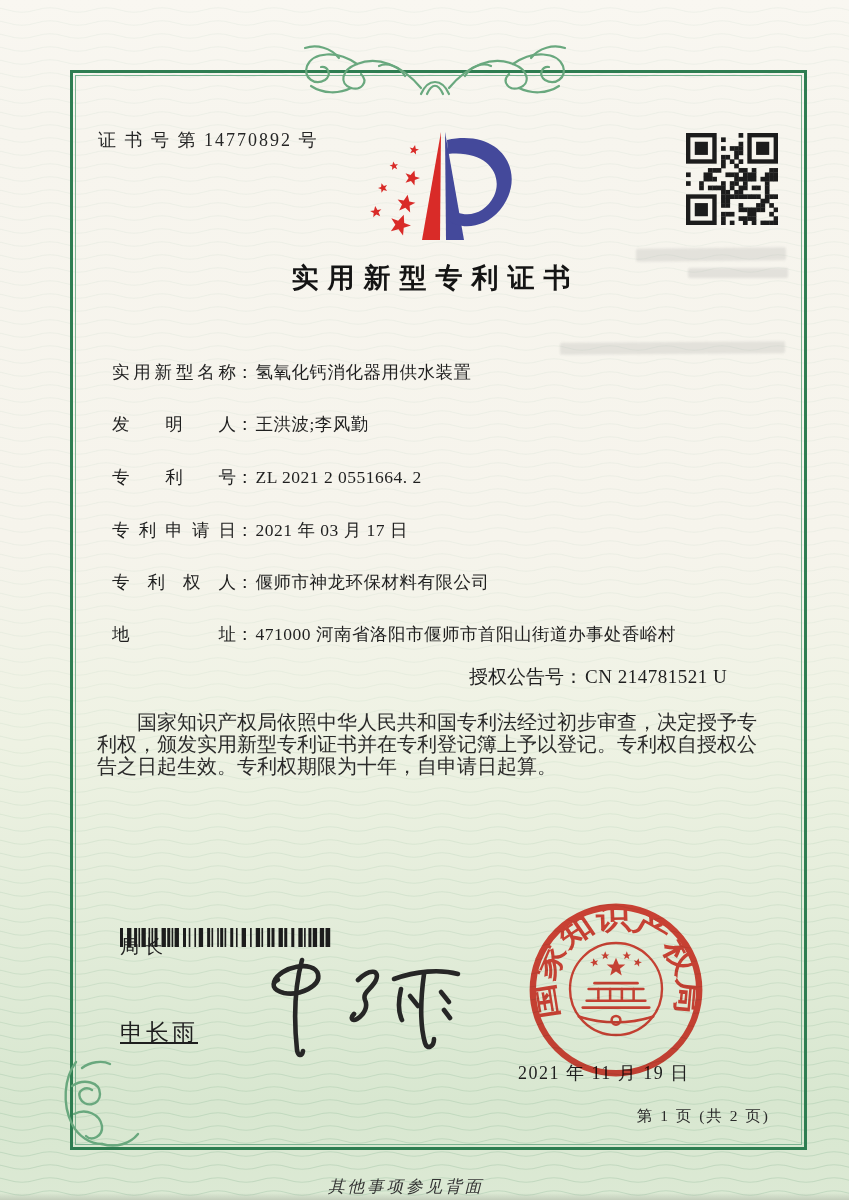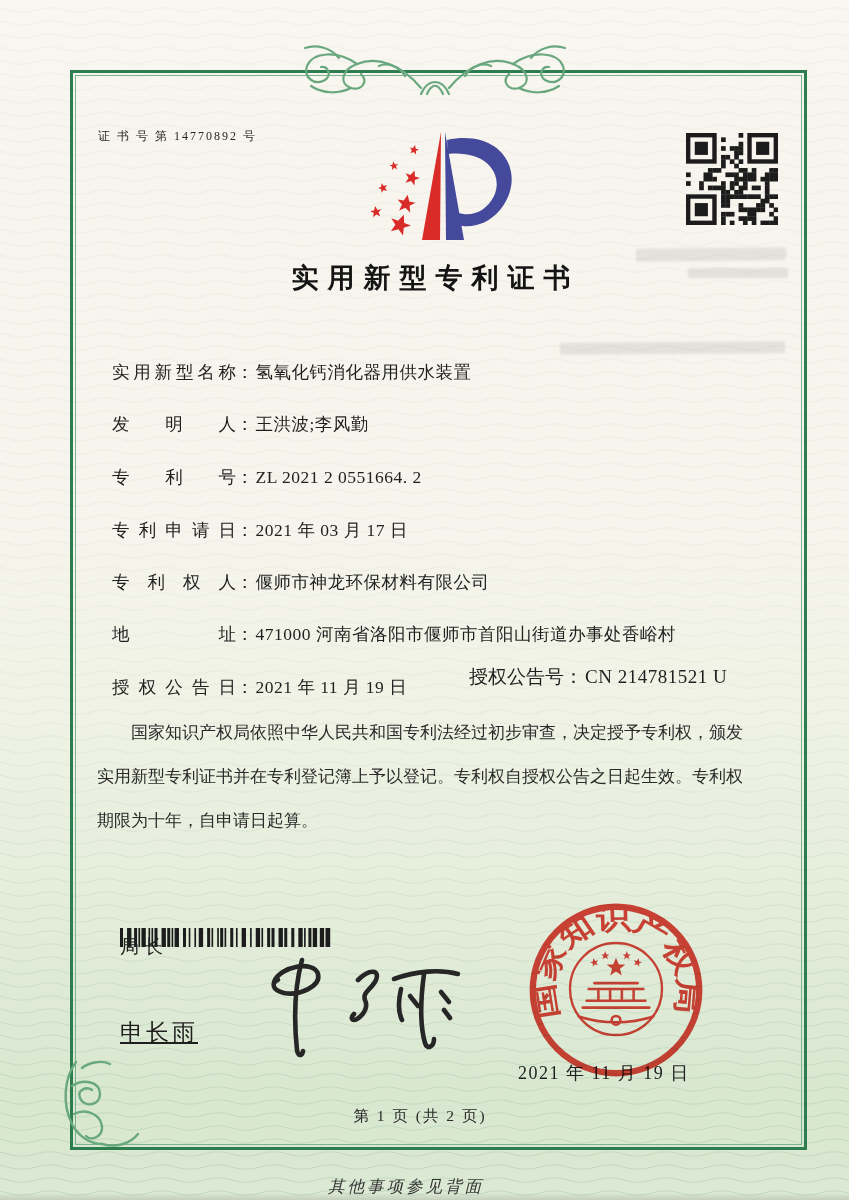--- a/index.html
+++ b/index.html
@@ -6,36 +6,36 @@
   body{
     width:849px;height:1200px;position:relative;overflow:hidden;
     font-family:"Liberation Serif","DejaVu Serif",serif;color:#1f1f1f;
     background:linear-gradient(180deg,#f9f7f1 0%,#f7f5ee 10%,#f6f4ec 45%,#eef2e3 62%,#e2ecd9 78%,#d8e7d0 92%,#dce9d4 100%);
   }
   .abs{position:absolute;}
   #waves{position:absolute;inset:0;z-index:0;pointer-events:none;}
   .frame{position:absolute;left:70px;top:70px;width:731px;height:1074px;border:3px solid #2e7d51;z-index:1;}
   .frame-inner{position:absolute;inset:2px;border:1px solid #7ab391;}
   .content{position:absolute;inset:0;z-index:2;}
-  .cert-number{left:98px;top:128px;font-size:12px;letter-spacing:2px;color:#262626;}
+  .cert-number{left:98px;top:128px;font-size:18px;letter-spacing:2px;color:#262626;}
   .title{left:70px;top:260px;width:731px;text-align:center;font-size:27px;font-weight:bold;letter-spacing:9px;color:#141414;}
   .frow{left:112px;height:26px;font-size:17.5px;white-space:nowrap;}
   .flabel{display:inline-block;width:124px;text-align:justify;text-align-last:justify;text-justify:inter-character;vertical-align:top;}
   .fcolon{display:inline-block;margin:0 2px 0 0;}
   .fvalue{letter-spacing:0.5px;}
   .grant-no{left:437px;top:664px;font-size:19px;white-space:nowrap;margin-left:32px;}
   .paras{left:97px;top:711px;width:662px;}
-  .paras p{margin:0;font-size:17px;line-height:44px;text-indent:2em;color:#2a2a2a;}
+  .paras p{margin:0;font-size:20px;line-height:22px;text-indent:2em;color:#2a2a2a;}
   .barcode-wrap{left:120px;top:928px;}
   .issuer-title{left:120px;top:934px;font-size:19px;letter-spacing:5px;}
   .issuer-name{left:120px;top:1017px;font-size:23px;letter-spacing:3px;text-decoration:underline;}
   .signature{left:238px;top:946px;}
   .seal{left:523px;top:897px;z-index:3;mix-blend-mode:multiply;opacity:0.93;}
   .seal-date{left:518px;top:1061px;font-size:18px;letter-spacing:1.5px;z-index:2;}
-  .page-info{left:70px;top:1106px;width:700px;text-align:center;font-size:15.5px;letter-spacing:2px;color:#2a2a2a;}
+  .page-info{left:70px;top:1106px;width:700px;text-align:right;font-size:15.5px;letter-spacing:2px;color:#2a2a2a;}
   .back-note{left:0;top:1156px;width:812px;text-align:center;font-size:16.5px;font-style:italic;letter-spacing:3px;color:#333;margin-top:20px;}
   .bleed{background:rgba(140,140,140,0.18);filter:blur(1.3px);border-radius:2px;z-index:1;}
   .scan-bottom{left:0;bottom:0;width:100%;height:7px;background:linear-gradient(rgba(0,0,0,0),rgba(120,125,115,0.25));z-index:4;}
 </style>
 </head>
 <body>
 
 <svg id="waves" width="849" height="1200">
     <path d="M-20 10 q14 -4.5 28 0 q14 4.5 28 0 q14 -4.5 28 0 q14 4.5 28 0 q14 -4.5 28 0 q14 4.5 28 0 q14 -4.5 28 0 q14 4.5 28 0 q14 -4.5 28 0 q14 4.5 28 0 q14 -4.5 28 0 q14 4.5 28 0 q14 -4.5 28 0 q14 4.5 28 0 q14 -4.5 28 0 q14 4.5 28 0 q14 -4.5 28 0 q14 4.5 28 0 q14 -4.5 28 0 q14 4.5 28 0 q14 -4.5 28 0 q14 4.5 28 0 q14 -4.5 28 0 q14 4.5 28 0 q14 -4.5 28 0 q14 4.5 28 0 q14 -4.5 28 0 q14 4.5 28 0 q14 -4.5 28 0 q14 4.5 28 0 q14 -4.5 28 0 q14 4.5 28 0 q14 -4.5 28 0 q14 4.5 28 0" fill="none" stroke="#5f9c74" stroke-width="0.9" opacity="0.080"></path>
     <path d="M-20 23 q14 -4.5 28 0 q14 4.5 28 0 q14 -4.5 28 0 q14 4.5 28 0 q14 -4.5 28 0 q14 4.5 28 0 q14 -4.5 28 0 q14 4.5 28 0 q14 -4.5 28 0 q14 4.5 28 0 q14 -4.5 28 0 q14 4.5 28 0 q14 -4.5 28 0 q14 4.5 28 0 q14 -4.5 28 0 q14 4.5 28 0 q14 -4.5 28 0 q14 4.5 28 0 q14 -4.5 28 0 q14 4.5 28 0 q14 -4.5 28 0 q14 4.5 28 0 q14 -4.5 28 0 q14 4.5 28 0 q14 -4.5 28 0 q14 4.5 28 0 q14 -4.5 28 0 q14 4.5 28 0 q14 -4.5 28 0 q14 4.5 28 0 q14 -4.5 28 0 q14 4.5 28 0 q14 -4.5 28 0 q14 4.5 28 0" fill="none" stroke="#5f9c74" stroke-width="0.9" opacity="0.080"></path>
@@ -338,23 +338,20 @@
   </div>
   <div class="abs frow" style="top:518px">
     <span class="flabel">专利申请日</span><span class="fcolon">：</span><span class="fvalue">2021 年 03 月 17 日</span>
   </div>
   <div class="abs frow" style="top:570px">
     <span class="flabel">专利权人</span><span class="fcolon">：</span><span class="fvalue">偃师市神龙环保材料有限公司</span>
   </div>
   <div class="abs frow" style="top:622px">
     <span class="flabel">地址</span><span class="fcolon">：</span><span class="fvalue">471000 河南省洛阳市偃师市首阳山街道办事处香峪村</span>
   </div>
-  <div class="abs frow" style="top:675px">
-    <span class="flabel">授权公告日</span><span class="fcolon">：</span><span class="fvalue">2021 年 11 月 19 日</span>
-  </div>
   <div class="abs grant-no">
     <span>授权公告号</span><span class="fcolon">：</span><span class="fvalue">CN 214781521 U</span>
   </div>
 
   <div class="abs paras">
     <p>国家知识产权局依照中华人民共和国专利法经过初步审查，决定授予专利权，颁发实用新型专利证书并在专利登记簿上予以登记。专利权自授权公告之日起生效。专利权期限为十年，自申请日起算。</p>
   </div>
 
   <svg id="barcode" class="abs barcode-wrap" width="214" height="19" viewBox="0 0 214 19" preserveAspectRatio="none">
       <rect x="0" y="0" width="3" height="19" fill="#1c1c1c"></rect>

